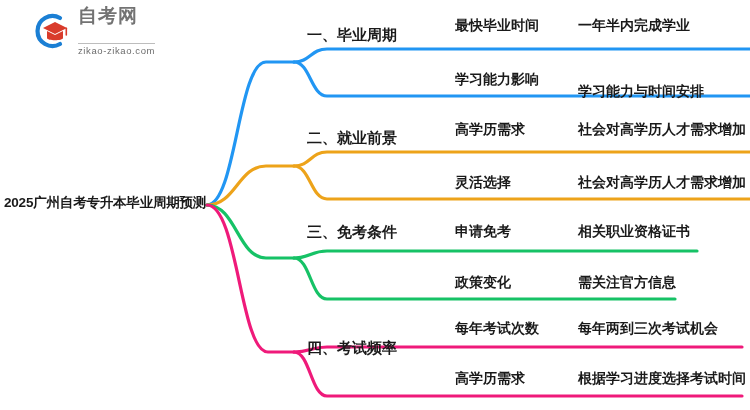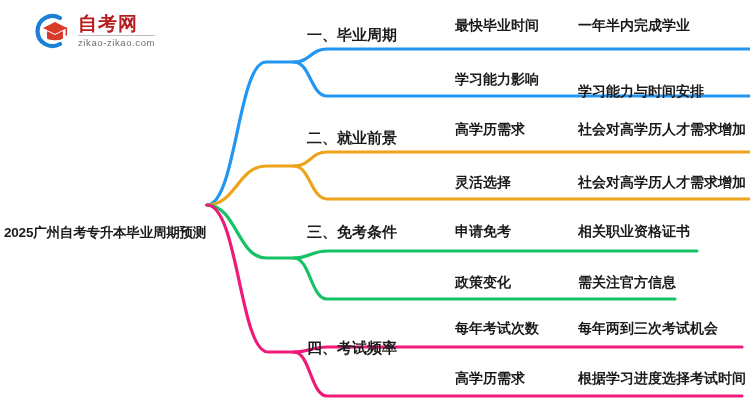--- a/index.html
+++ b/index.html
@@ -37,23 +37,23 @@
   }
   #logo-text-wrap {
     display: flex;
     flex-direction: column;
     justify-content: center;
     line-height: 1;
   }
   #logo-title {
     font-size: 19px;
     font-weight: bold;
-    color: #b91c1c;
+    color: #737373;
     letter-spacing: 1px;
-    padding-bottom: 2px;
+    padding-bottom: 18px;
     border-bottom: 1px solid #bdbdbd;
   }
   #logo-domain {
     font-size: 9.5px;
     color: #6d6d6d;
     letter-spacing: 0.6px;
     padding-top: 2px;
   }
 
   
@@ -71,21 +71,20 @@
     color: #1a1a1a;
     white-space: nowrap;
     line-height: 1;
   }
   #root-node {
     left: 4px;
     top: 196px;
     font-size: 13.5px;
     font-weight: bold;
     letter-spacing: -0.2px;
-    margin-top: 30px;
   }
   .l2-node {
     font-size: 15px;
     font-weight: bold;
     left: 307px;
   }
   .l3a-node, .l3b-node {
     font-size: 14px;
     font-weight: bold;
   }

